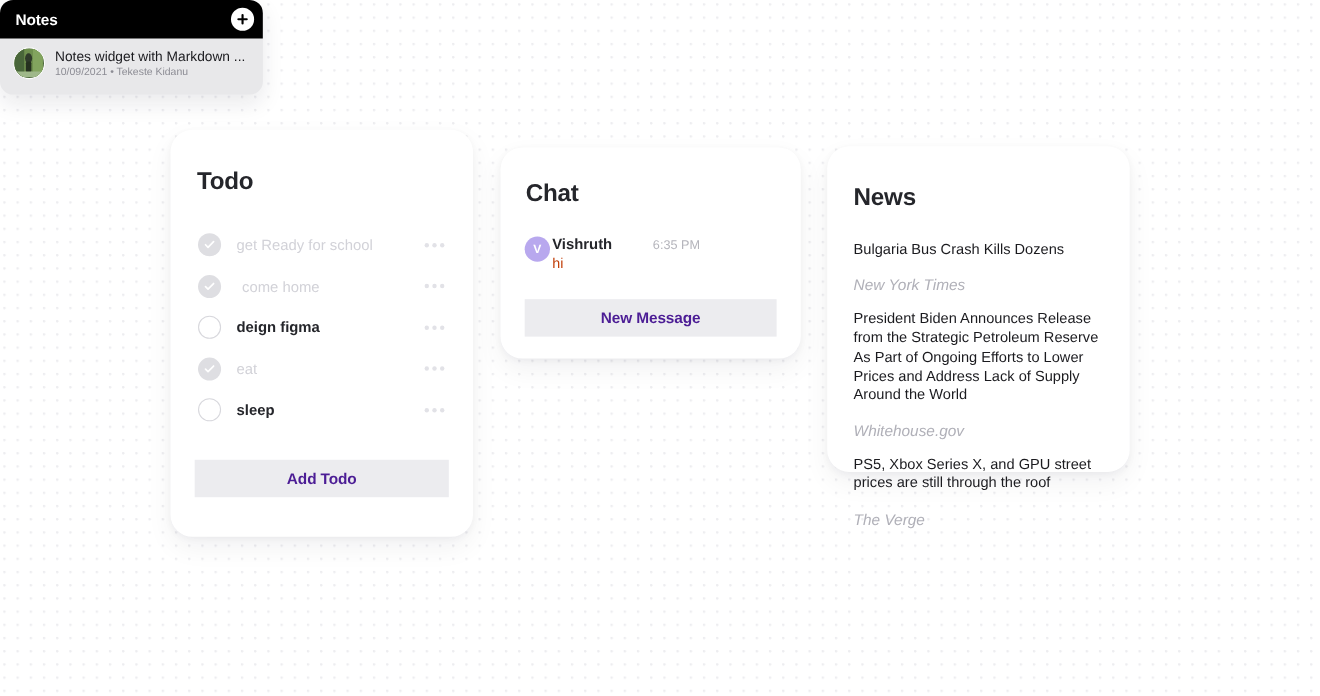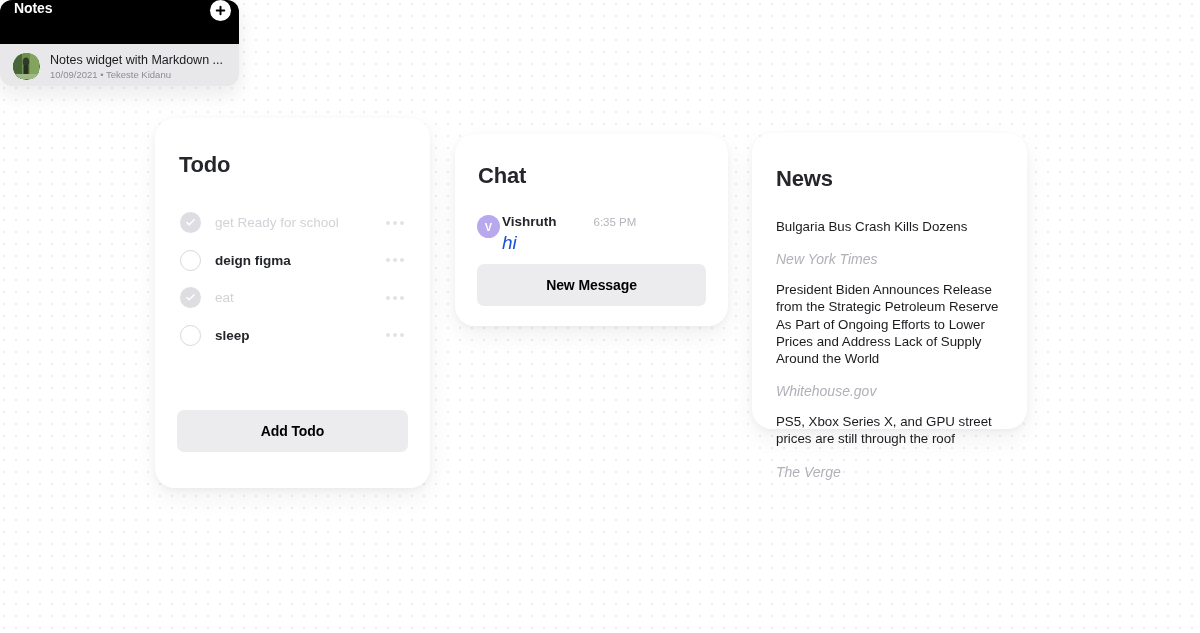--- a/index.html
+++ b/index.html
@@ -93,27 +93,27 @@
     background: #e2e2e7;
     display: block;
   }
 
   .pill-btn {
     display: flex;
     align-items: center;
     justify-content: center;
     background: #ececef;
     border: none;
-    border-radius: 7px;
-    height: 42px;
+    border-radius: 0;
+    height: 34px;
     width: 100%;
     font-family: inherit;
     font-size: 14px;
     font-weight: 700;
-    color: #000000;
+    color: #4c1d95;
     letter-spacing: -.1px;
     cursor: pointer;
   }
   #add-todo-wrap { position: absolute; left: 22px; right: 22px; bottom: 36px; }
 
   
   #chat-card {
     left: 455px;
     top: 134px;
     width: 273px;
@@ -135,40 +135,40 @@
     align-items: center;
     justify-content: center;
     flex: 0 0 23px;
     margin-top: 1px;
   }
 
   .chat-body { margin-left: 2px; }
   .chat-top { display: flex; align-items: baseline; }
   .chat-name { font-size: 13.5px; font-weight: 700; color: #25262b; }
   .chat-time { font-size: 11.5px; color: #b4b4bb; margin-left: 37px; }
-  .chat-text { font-size: 19px; color: #1d4ed8; margin-top: 3px; font-style: italic; }
+  .chat-text { font-size: 13px; color: #c2410c; margin-top: 3px; }
 
   #new-msg-wrap { position: absolute; left: 22px; right: 22px; bottom: 20px; }
 
   
   #notes-card {
     left: 472px;
     top: 352px;
     width: 239px;
     height: 86px;
     border-radius: 12px;
     overflow: hidden;
     box-shadow: 0 8px 20px rgba(20,20,40,.09);
     background: #e8e8ea;
   }
   .notes-head {
     background: #000000;
-    height: 44px;
-    display: flex;
-    align-items: flex-start;
+    height: 35px;
+    display: flex;
+    align-items: center;
     padding: 0 8px 0 14px;
   }
   .notes-title {
     color: #ffffff;
     font-size: 14px;
     font-weight: 700;
     letter-spacing: -.1px;
   }
   .plus-btn {
     margin-left: auto;
@@ -246,20 +246,33 @@
         </span>
         <span class="todo-label">get Ready for school</span>
         <span class="dots">
             <i></i>
             <i></i>
             <i></i>
           </span>
       </div>
 
 
+      <div class="todo-row is-done indent">
+        <span class="check done">
+          <svg width="11" height="11" viewBox="0 0 24 24" fill="none" stroke="#ffffff" stroke-width="3.4" stroke-linecap="round" stroke-linejoin="round">
+              <polyline points="20 6 9 17 4 12"></polyline>
+            </svg>
+        </span>
+        <span class="todo-label">come home</span>
+        <span class="dots">
+            <i></i>
+            <i></i>
+            <i></i>
+          </span>
+      </div>
 
       <div class="todo-row is-open">
         <span class="check todo">
           
         </span>
         <span class="todo-label">deign figma</span>
         <span class="dots">
             <i></i>
             <i></i>
             <i></i>

